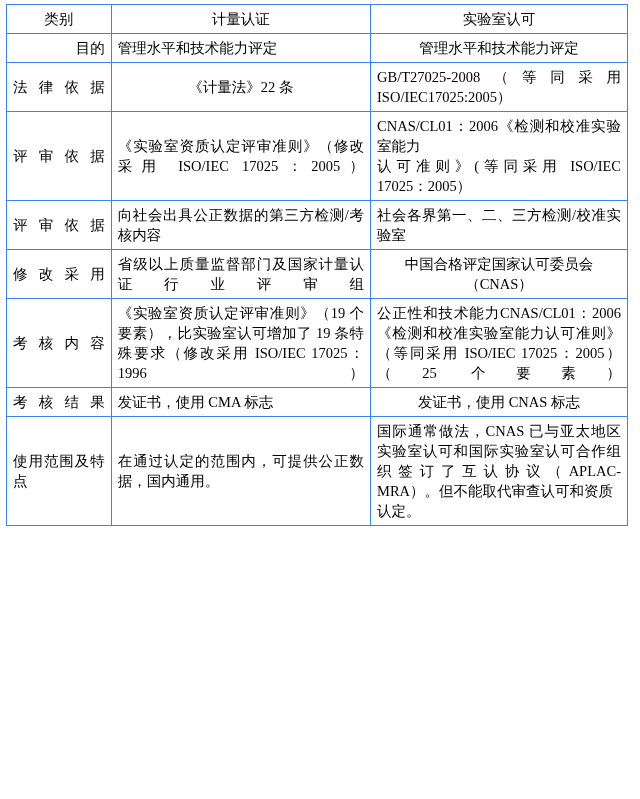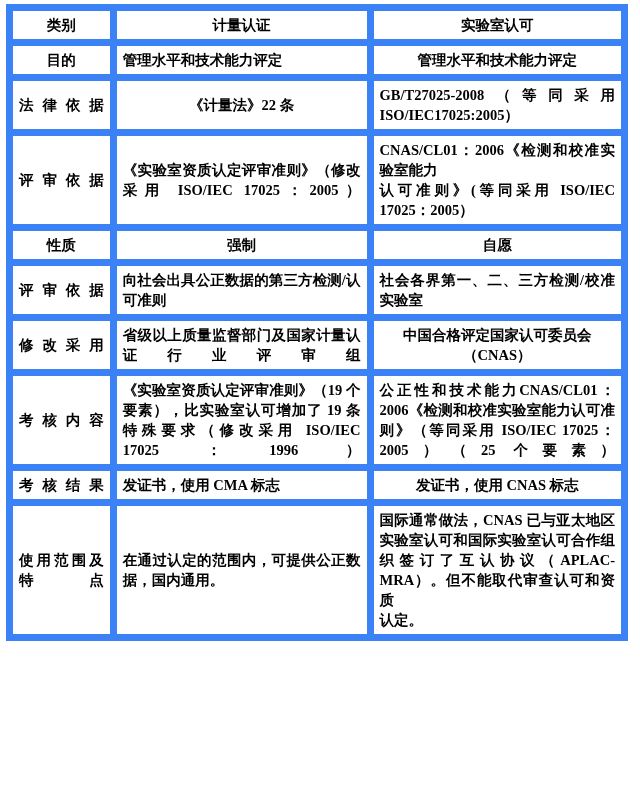--- a/index.html
+++ b/index.html
@@ -19,42 +19,42 @@
     position: relative;
     overflow: hidden;
   }
   table.cmp {
     border-collapse: collapse;
     table-layout: fixed;
     width: 622px;
     margin: 4px 0 0 6px;
   }
   table.cmp td, table.cmp th {
-    border: 7px solid #3b82f6;
+    border: 1px solid #3b82f6;
     vertical-align: middle;
     padding: 4px 6px;
     font-size: 14.5px;
     line-height: 1.38;
-    font-weight: bold;
+    font-weight: normal;
   }
   col.c0 { width: 88px; }
   col.c1 { width: 218px; }
   col.c2 { width: 216px; }
 
   
   .hdr td {
     text-align: center;
     font-weight: bold;
     font-size: 15.5px;
     padding-top: 6px;
     padding-bottom: 6px;
   }
   
   .lbl {
-    text-align: center;
+    text-align: right;
     font-size: 14.5px;
   }
   .lbl-just {
     text-align: justify;
     text-align-last: justify;
     padding-left: 14px;
     padding-right: 14px;
     margin-top: 32px;
   }
   .ctr { text-align: center; }
@@ -98,29 +98,24 @@
         <td class="just">GB/T27025-2008（等同采用 ISO/IEC17025:2005）</td>
       </tr>
 
       <tr>
         <td class="lbl lbl-just">评审依据</td>
         <td class="just-all">《实验室资质认定评审准则》（修改采用 ISO/IEC 17025：2005）</td>
         <td class="just" style="white-space: pre-line;">CNAS/CL01：2006《检测和校准实验室能力
 认可准则》(等同采用 ISO/IEC 17025：2005）</td>
       </tr>
 
-      <tr class="tall">
-        <td class="lbl">性质</td>
-        <td class="ctr">强制</td>
-        <td class="ctr">自愿</td>
-      </tr>
 
       <tr>
         <td class="lbl lbl-just bold">评审依据</td>
-        <td class="just bold">向社会出具公正数据的第三方检测/认可准则</td>
+        <td class="just bold">向社会出具公正数据的第三方检测/考核内容</td>
         <td class="just bold">社会各界第一、二、三方检测/校准实验室</td>
       </tr>
 
 
       <tr>
         <td class="lbl lbl-just">修改采用</td>
         <td class="just-all">省级以上质量监督部门及国家计量认证行业评审组</td>
         <td class="ctr">中国合格评定国家认可委员会（CNAS）</td>
       </tr>
 

